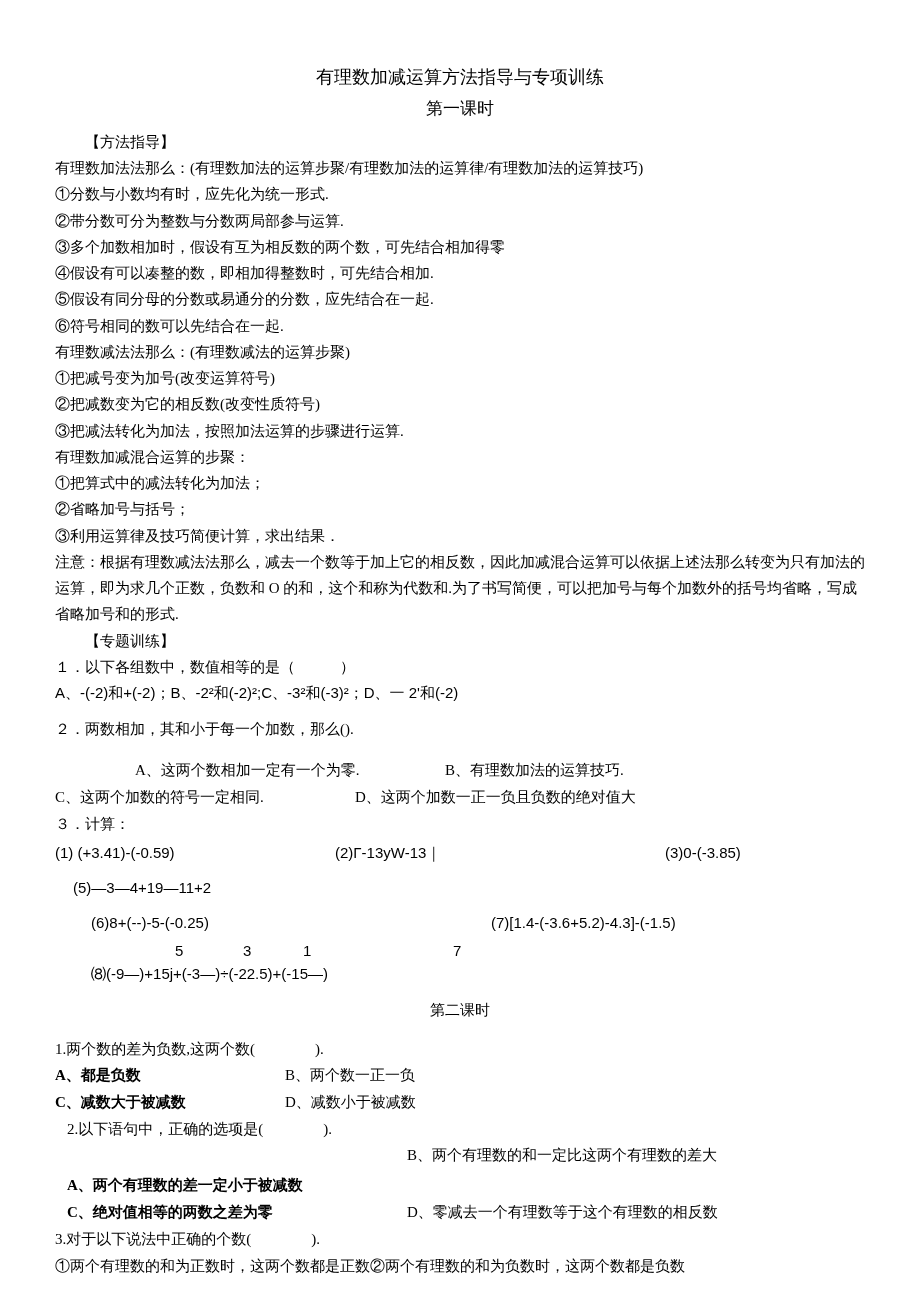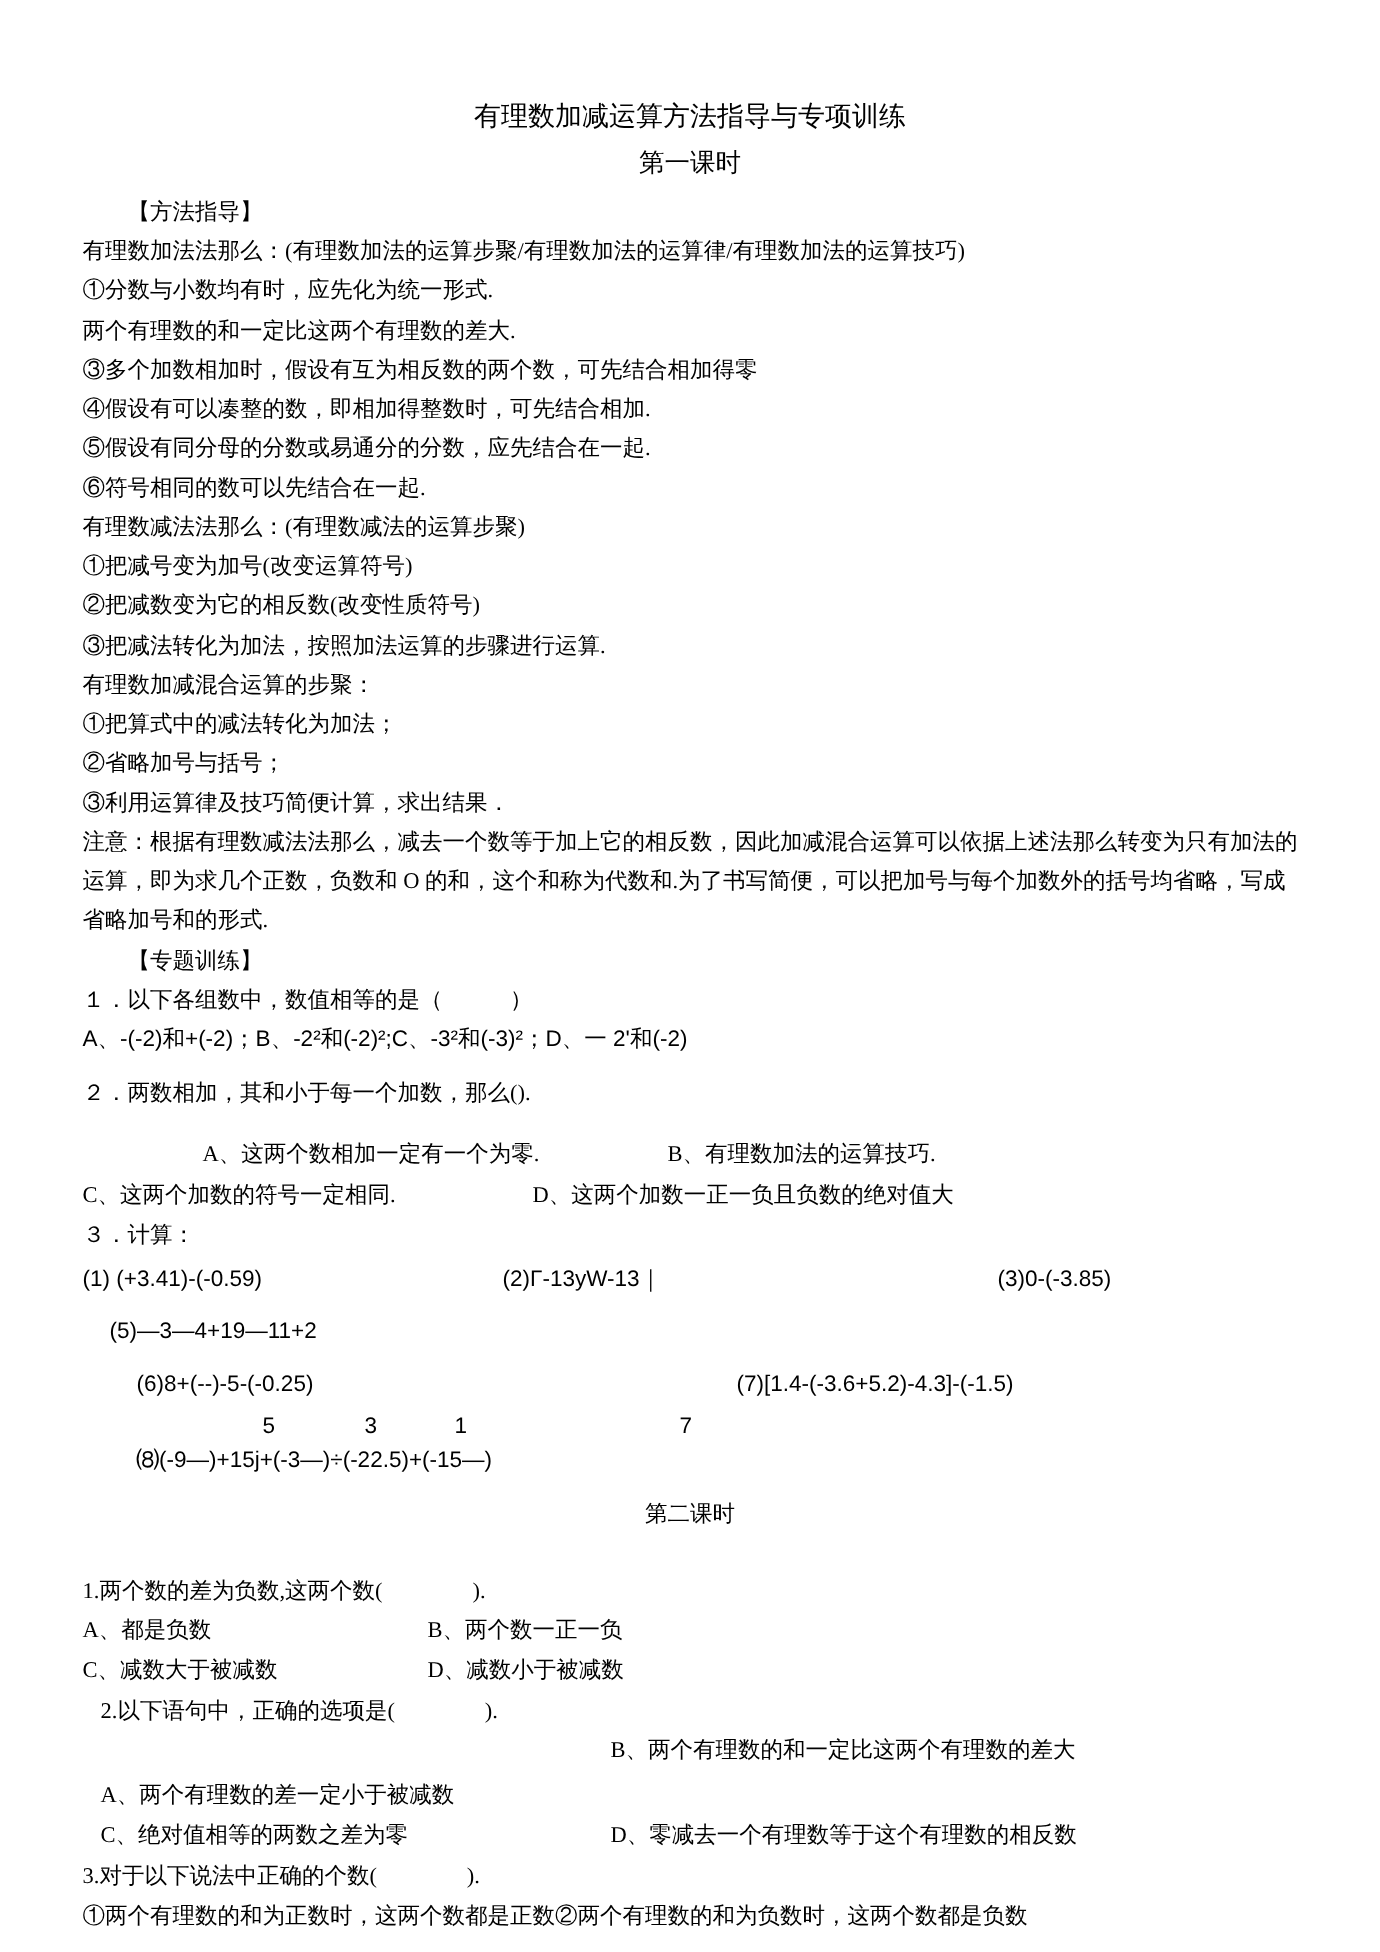--- a/index.html
+++ b/index.html
@@ -45,34 +45,34 @@
   .q3-row1 .c2 { width: 330px; }
   .q3-row1 .c3 { }
   .q3-row2 { display: flex; padding-left: 18px; }
   .q3-row2 .c1 { width: 440px; }
   .q3-row3 { display: flex; padding-left: 36px; }
   .q3-row3 .c1 { width: 400px; }
   .q3-row4 { padding-left: 36px; }
   .frac-row { display:flex; padding-left:120px; line-height:1.2;}
   .frac-row span { display:inline-block; }
   .choices2 { display:flex; }
-  .choices2 .l { width:300px; padding-left:0; }
+  .choices2 .l { width:300px; padding-left:0;font-weight:bold; }
   .q2b-row1 { padding-left:80px;align-items:center; }
-  .sec2-title { text-align:center; margin-top:10px; margin-bottom:24px;}
+  .sec2-title { text-align:center; margin-top:10px; margin-bottom:12px;}
 </style>
 </head>
 <body>
 
 <div class="title">有理数加减运算方法指导与专项训练</div>
 <div class="subtitle">第一课时</div>
 
 <p class="p indent">【方法指导】</p>
 <p class="p">有理数加法法那么：(有理数加法的运算步聚/有理数加法的运算律/有理数加法的运算技巧)</p>
 <p class="p">①分数与小数均有时，应先化为统一形式.</p>
-<p class="p">两个有理数的和一定比这两个有理数的差大.</p>
+<p class="p">②带分数可分为整数与分数两局部参与运算.</p>
 <p class="p">③多个加数相加时，假设有互为相反数的两个数，可先结合相加得零</p>
 <p class="p">④假设有可以凑整的数，即相加得整数时，可先结合相加.</p>
 <p class="p">⑤假设有同分母的分数或易通分的分数，应先结合在一起.</p>
 <p class="p">⑥符号相同的数可以先结合在一起.</p>
 <p class="p">有理数减法法那么：(有理数减法的运算步聚)</p>
 <p class="p">①把减号变为加号(改变运算符号)</p>
 <p class="p">②把减数变为它的相反数(改变性质符号)</p>
 <p class="p">③把减法转化为加法，按照加法运算的步骤进行运算.</p>
 <p class="p">有理数加减混合运算的步聚：</p>
 <p class="p">①把算式中的减法转化为加法；</p>

